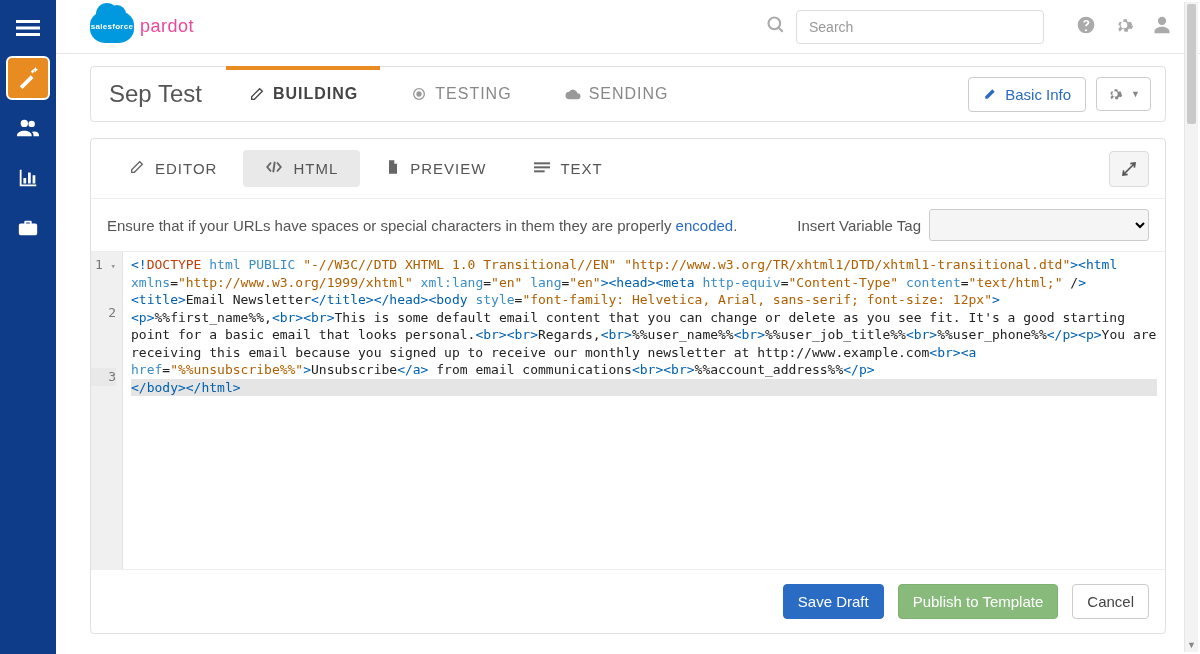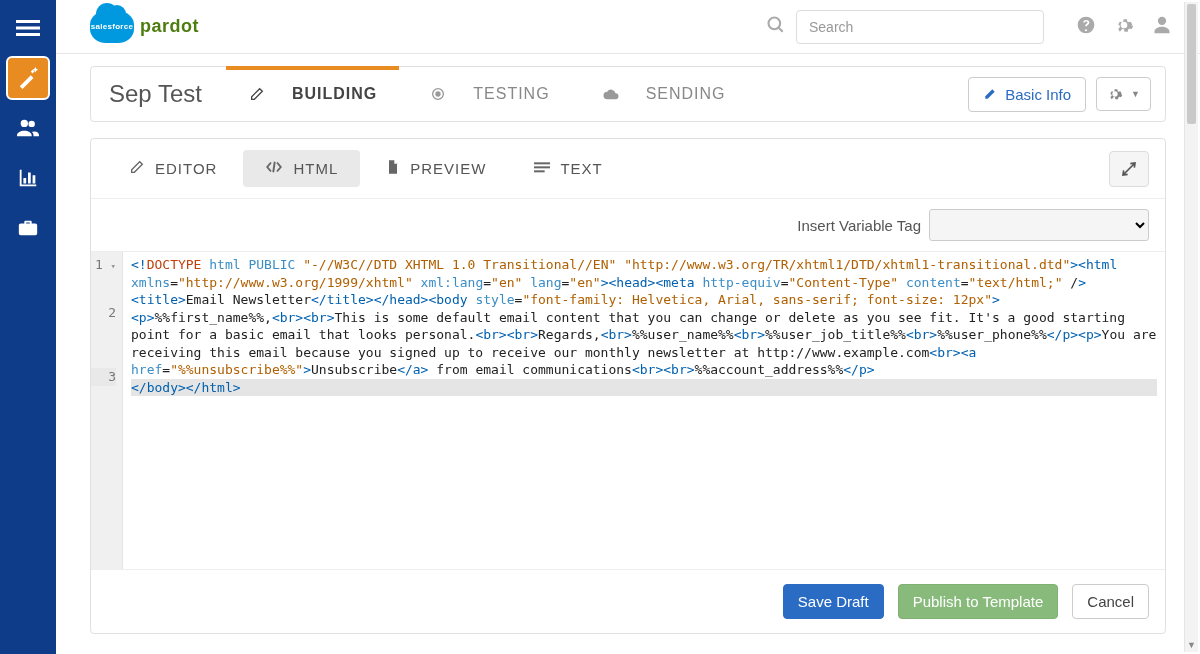--- a/index.html
+++ b/index.html
@@ -10,32 +10,32 @@
   .rail-btn.active { background: #e88b21; border: 2px solid #fff; }
   .rail-btn svg { width: 22px; height: 22px; fill: #fff; }
   .rail-btn.hamburger svg { width: 24px; height: 24px; }
   .main { flex: 1; display: flex; flex-direction: column; background: #fff; position: relative; }
   .top-bar { height: 54px; display: flex; align-items: center; padding: 0 28px 0 34px; gap: 12px; border-bottom: 1px solid #e5e5e5; }
   .logo-wrap { display: flex; align-items: center; gap: 6px; }
   .cloud { width: 44px; height: 32px; background: #0099e0; border-radius: 16px / 14px; position: relative; color: #fff; font-size: 8px; font-weight: bold; display:flex; align-items:center; justify-content:center; letter-spacing:0.3px;}
   .cloud::before, .cloud::after { content: ""; position: absolute; background: #0099e0; border-radius: 50%; }
   .cloud::before { width: 22px; height: 22px; top: -8px; left: 6px; }
   .cloud::after { width: 18px; height: 18px; top: -6px; right: 8px; }
-  .brand-text { color: #4d7c0f; font-size: 18px; font-weight: 700; letter-spacing: 0.5px; }
+  .brand-text { color: #ec4899; font-size: 18px; font-weight: 400; letter-spacing: 0.5px; }
   .top-spacer { flex: 1; }
   .search-area { display: flex; align-items: center; gap: 10px; }
   .search-icon { color: #aaa; }
   .search-input { width: 248px; height: 34px; border: 1px solid #ddd; border-radius: 4px; padding: 0 12px; font-size: 14px; color: #555; }
   .search-input::placeholder { color: #999; }
   .top-icons { display: flex; align-items: center; gap: 18px; margin-left: 20px; color: #aaa; }
   .top-icons .ticon { cursor: pointer; }
   .content { padding: 12px 34px 20px 34px; flex:1; display:flex; flex-direction:column; }
   .steps-row { display: flex; align-items: center; height: 56px; border: 1px solid #e0e0e0; border-radius: 4px; background: #fff; padding: 0 14px; gap: 8px; }
   .page-title { font-size: 24px; color: #555; font-weight: 300; padding: 0 16px 0 4px; }
-  .step { display: flex; align-items: center; gap: 26px; padding: 0 22px; height: 100%; color: #888; font-size: 16px; letter-spacing: 1px; cursor: pointer; position: relative; }
+  .step { display: flex; align-items: center; gap: 7px; padding: 0 22px; height: 100%; color: #888; font-size: 16px; letter-spacing: 1px; cursor: pointer; position: relative; }
   .step.active { color: #444; font-weight: 600; }
   .step.active::before { content:""; position:absolute; top:-1px; left:0; right:0; height:4px; background:#e88b21; }
   .step .sicon { width: 18px; height: 18px; display:inline-flex; align-items:center; justify-content:center; }
   .steps-right { margin-left: auto; display: flex; align-items: center; gap: 10px; }
   .btn { border: 1px solid #ccc; background: #fff; border-radius: 4px; padding: 8px 14px; font-size: 15px; cursor: pointer; display: inline-flex; align-items: center; gap: 8px; color: #2a6cc4; }
   .btn.icon-only { padding: 8px 10px; color: #888; }
   .panel { margin-top: 16px; border: 1px solid #e0e0e0; border-radius: 4px; background: #fff; overflow: hidden; flex:1; display:flex; flex-direction:column;}
   .view-tabs { display: flex; align-items: center; padding: 10px 16px; gap: 4px; }
   .vtab { display: flex; align-items: center; gap: 10px; padding: 10px 22px; color: #555; font-size: 15px; letter-spacing: 1px; cursor: pointer; border-radius: 4px; }
   .vtab.active { background: #e9e9e9; }
@@ -213,20 +213,23 @@
           </div>
           <div class="spacer"></div>
           <div class="expand-btn">
             <svg width="16" height="16" viewBox="0 0 24 24" fill="none" stroke="#555" stroke-width="2.5">
                 <path d="M4 14l-1 7 7-1M20 10l1-7-7 1M3 21L21 3"></path>
               </svg>
           </div>
         </div>
 
         <div class="hint-row">
+          <span>
+            <span>Ensure that if your URLs have spaces or special characters in them they are properly </span><a href="#">encoded</a><span>.</span>
+          </span>
           <div class="hint-right">
             <span>Insert Variable Tag</span>
             <select></select>
           </div>
         </div>
 
         <div class="code-area">
           <div class="gutter">
             <div class="gl" style="height:48px;"><span>1</span> <span style="font-size:9px;color:#999">▾</span></div>
             <div class="gl" style="height:64px;"><span>2</span></div>

